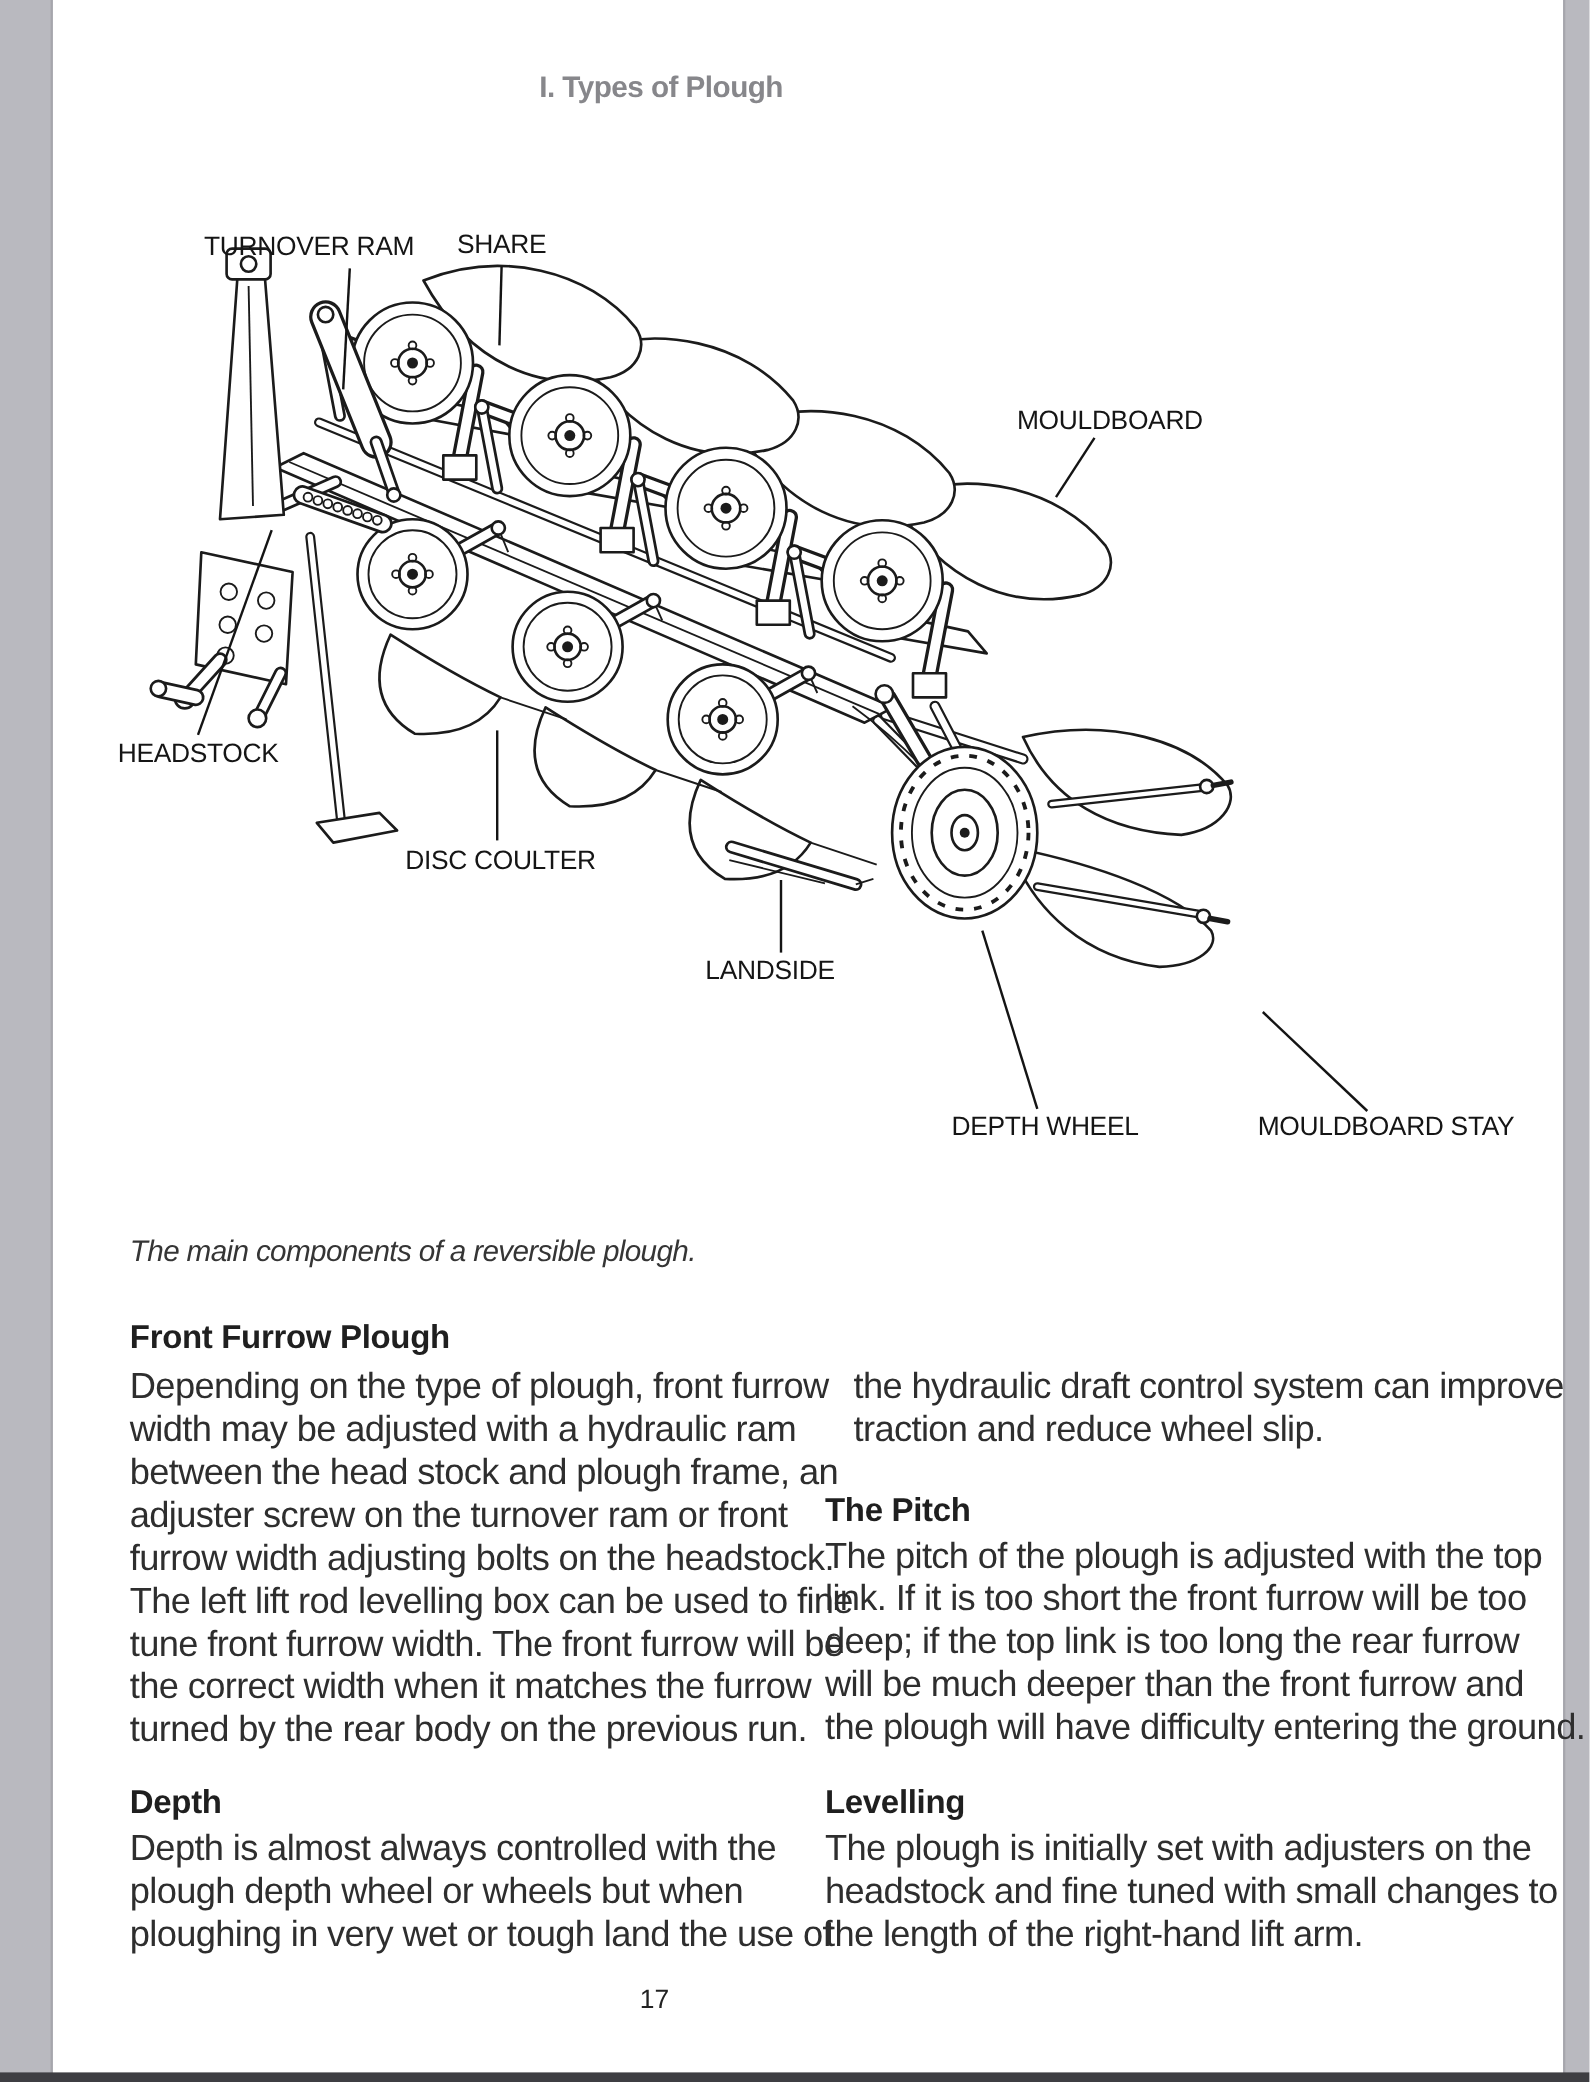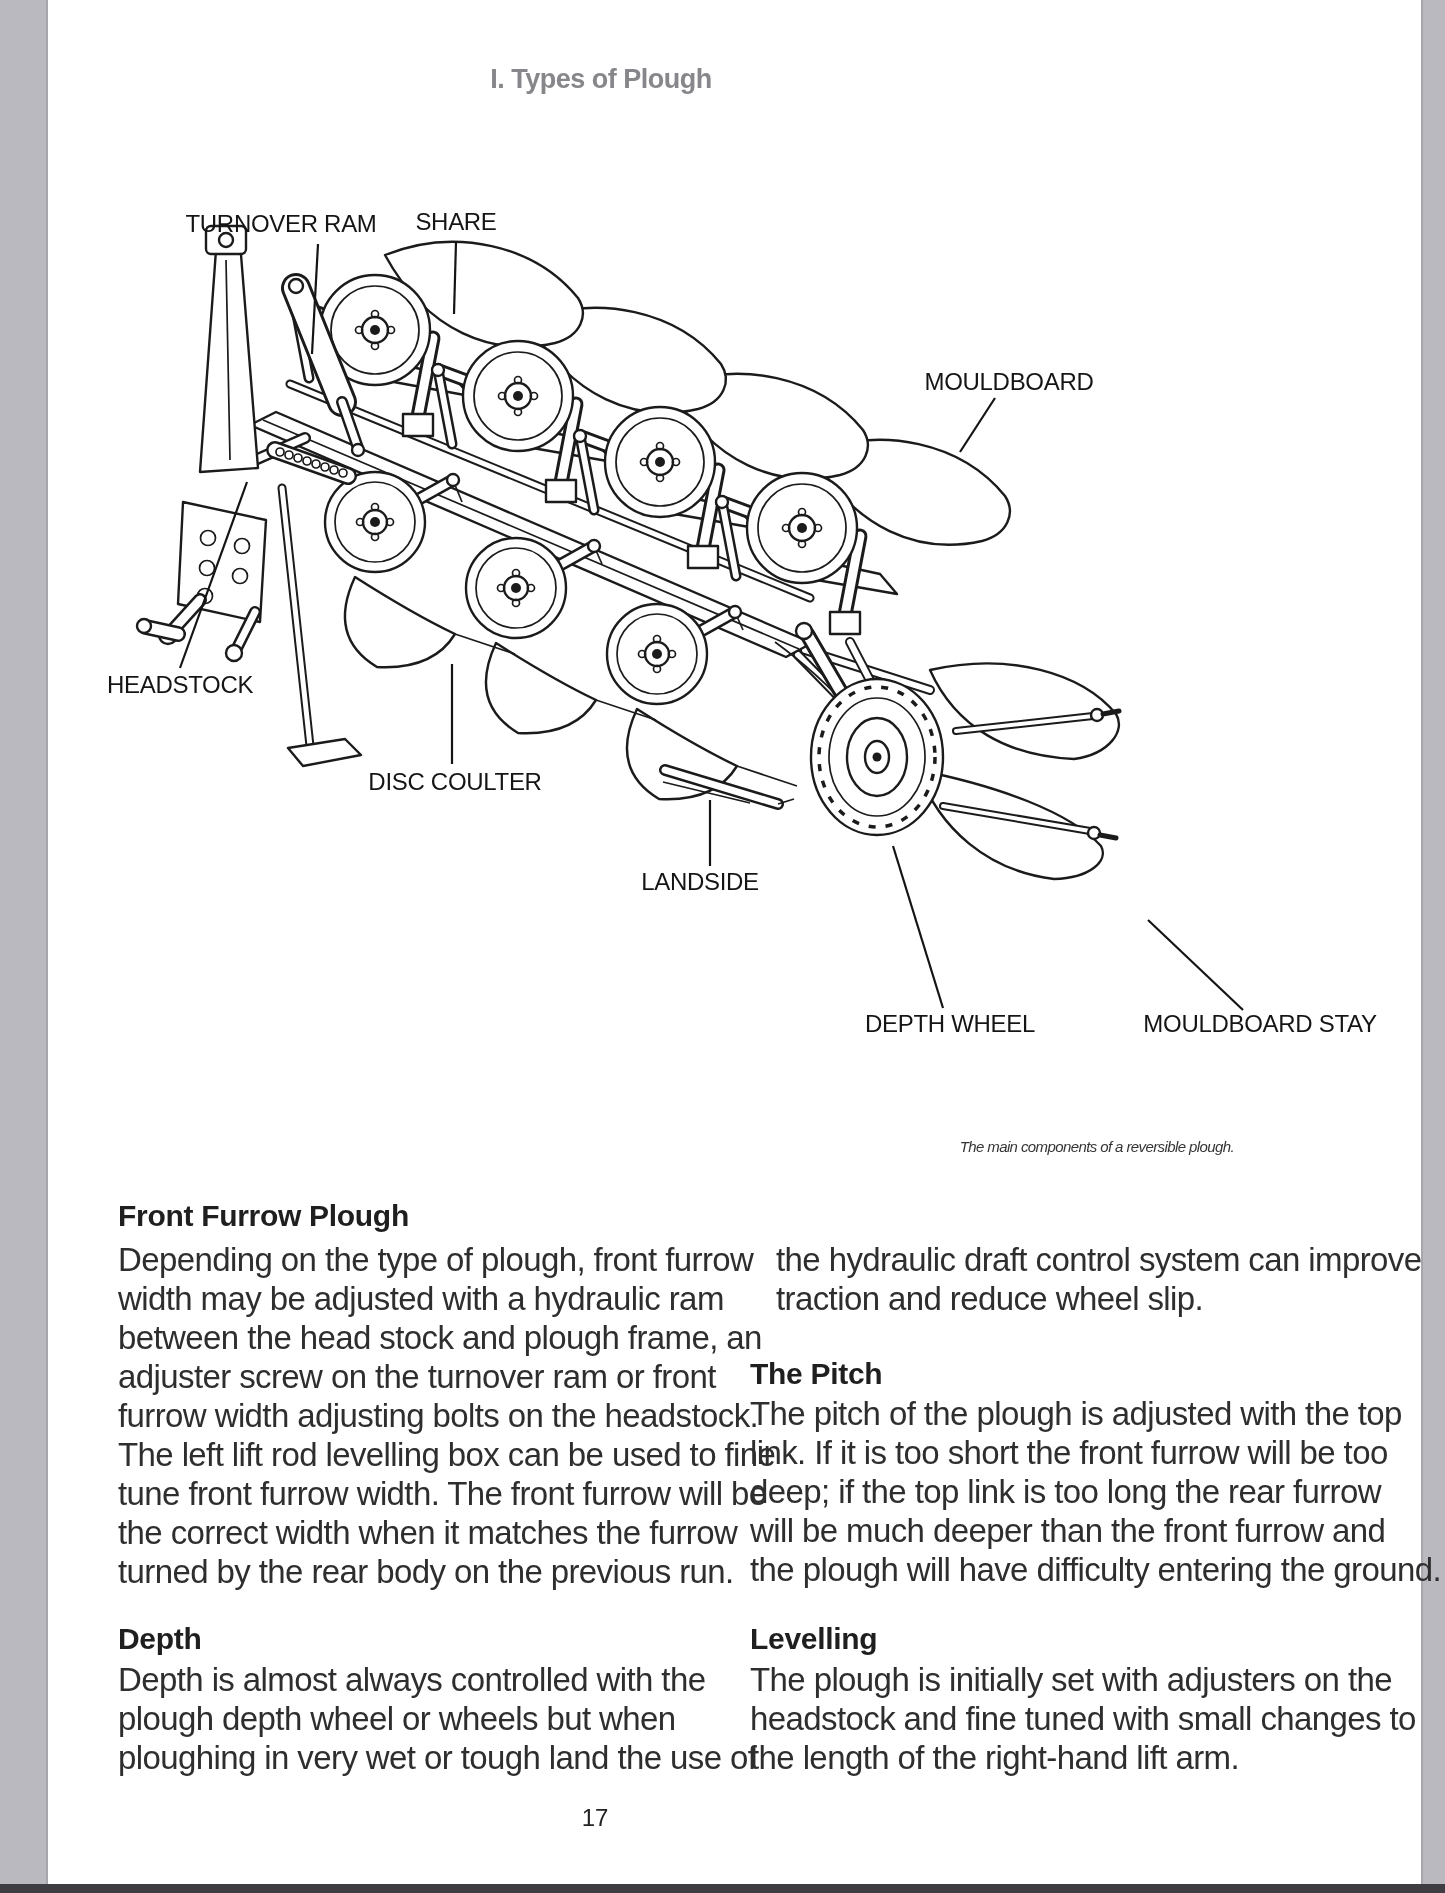--- a/index.html
+++ b/index.html
@@ -10,22 +10,22 @@
   .edge-strip{position:absolute;top:0;height:1893px;background:#b9b9bf;}
   .edge-left{left:0;width:46px;border-right:2px solid #a6a6ac;}
   .edge-right{left:1421px;width:24px;border-left:2px solid #a6a6ac;}
   .edge-bottom{position:absolute;left:0;top:1884px;width:1445px;height:9px;background:#3e3e42;z-index:5;}
   .page-header{
     position:absolute;left:46px;top:64px;width:1110px;margin:0;text-align:center;
     font-size:27px;font-weight:bold;letter-spacing:-0.5px;color:#87878b;
   }
   .diagram-svg{position:absolute;left:50px;top:130px;}
   .figure-caption{
-    position:absolute;left:118px;top:1122px;width:1100px;margin:16px;text-align:right;
-    font-style:italic;font-size:15px;letter-spacing:-0.6px;color:#353535;
+    position:absolute;left:118px;top:1122px;width:1100px;margin:0;text-align:left;
+    font-style:italic;font-size:27px;letter-spacing:-0.6px;color:#353535;
   }
   .h2{
     position:absolute;margin:0;font-size:30px;font-weight:bold;
     letter-spacing:-0.3px;color:#1f1f1f;
   }
   .para{
     position:absolute;margin:0;font-size:33px;line-height:39px;
     letter-spacing:-0.6px;color:#2e2e2e;white-space:pre;
   }
   .page-number{

